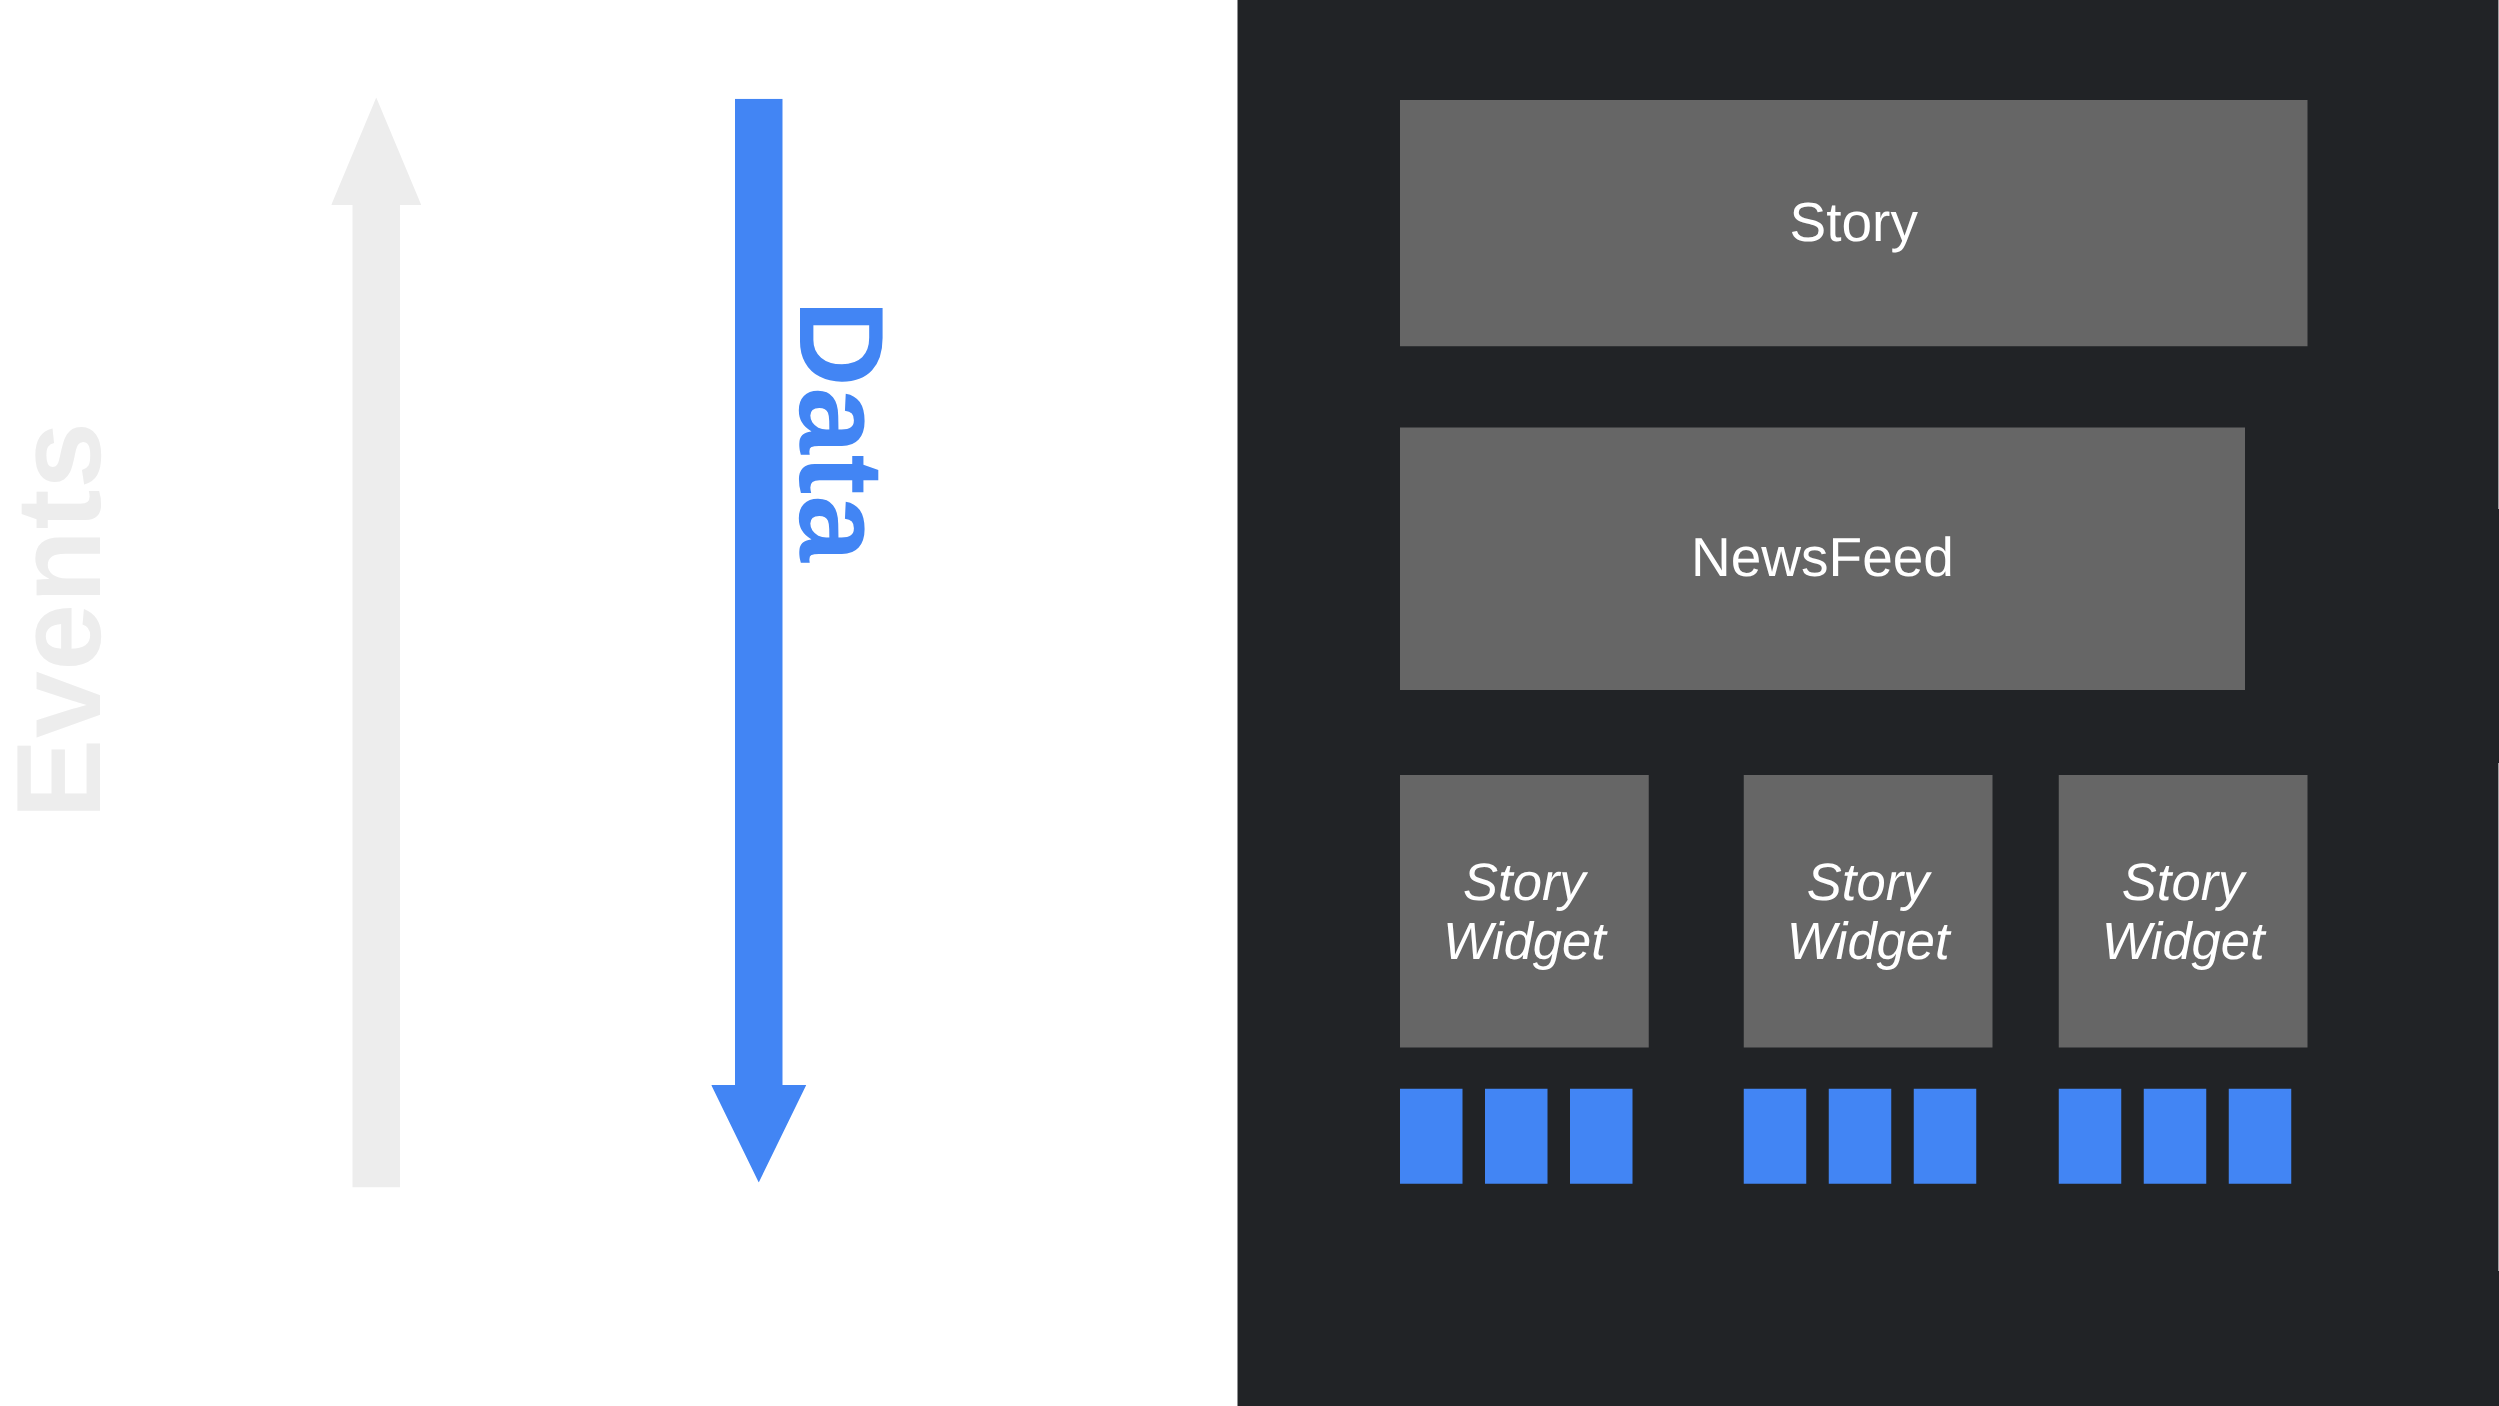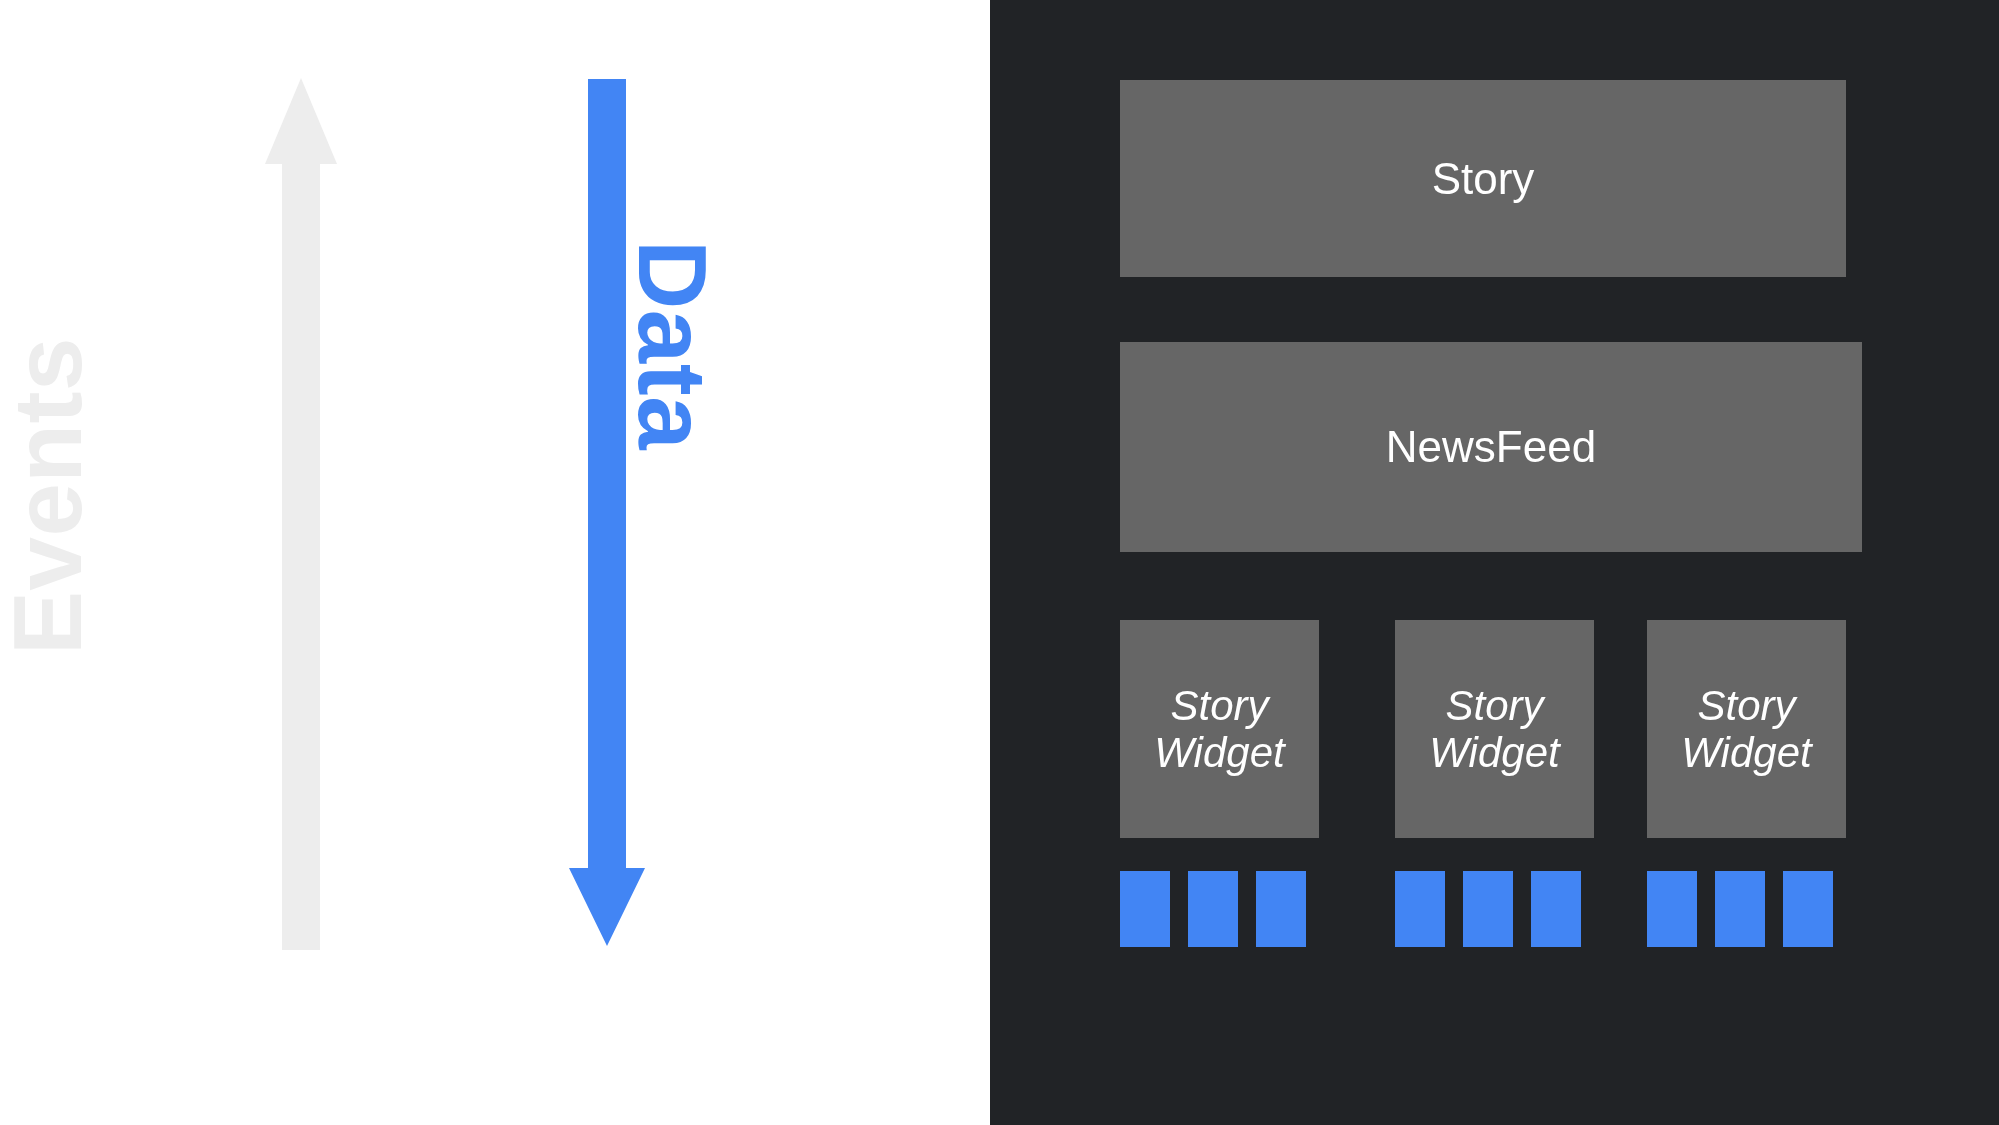--- a/index.html
+++ b/index.html
@@ -88,21 +88,21 @@
     font-weight: 400;
     line-height: 1.12;
   }
 
   #box-screen {
     left: 130px;  top: 80px;
     width: 726px; height: 197px;
   }
   #box-newsfeed {
     left: 130px;  top: 342px;
-    width: 742px; height: 210px;
+    width: 676px; height: 210px;
   }
 
   .story-box {
     top: 620px;
     width: 199px;
     height: 218px;
     font-size: 42px;
     font-style: italic;
   }
   #story-box-0 { left: 130px; }

